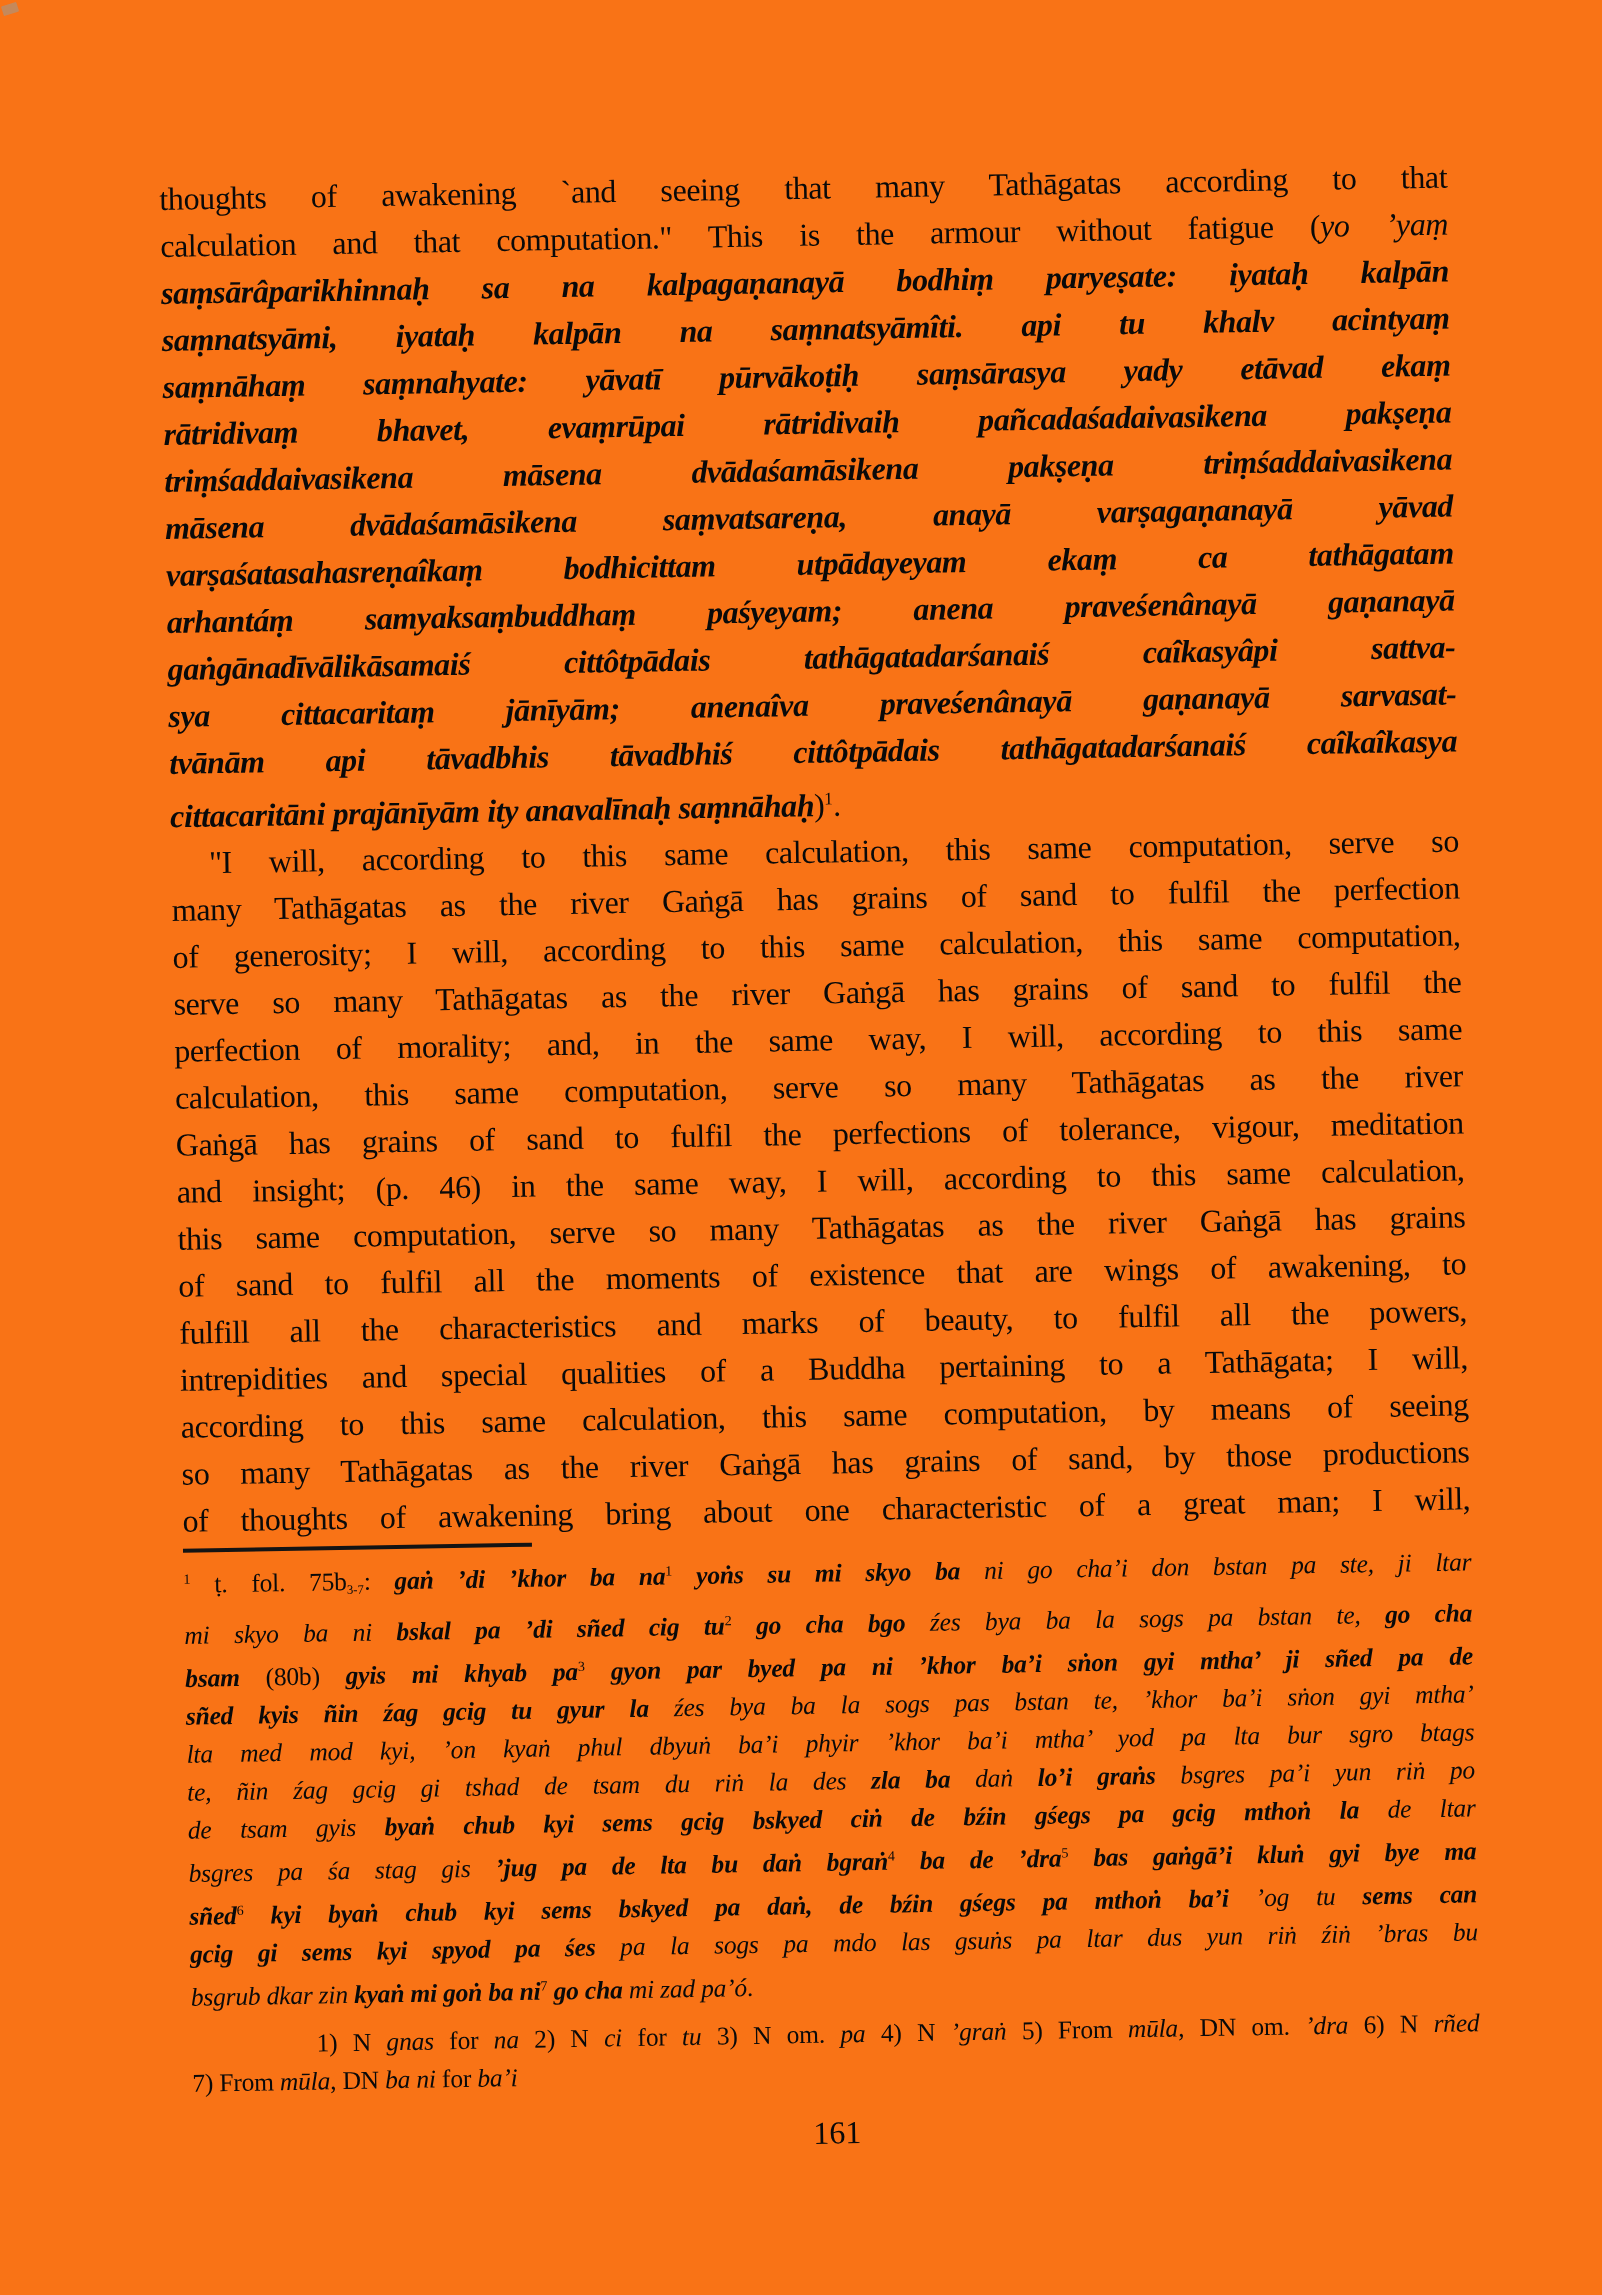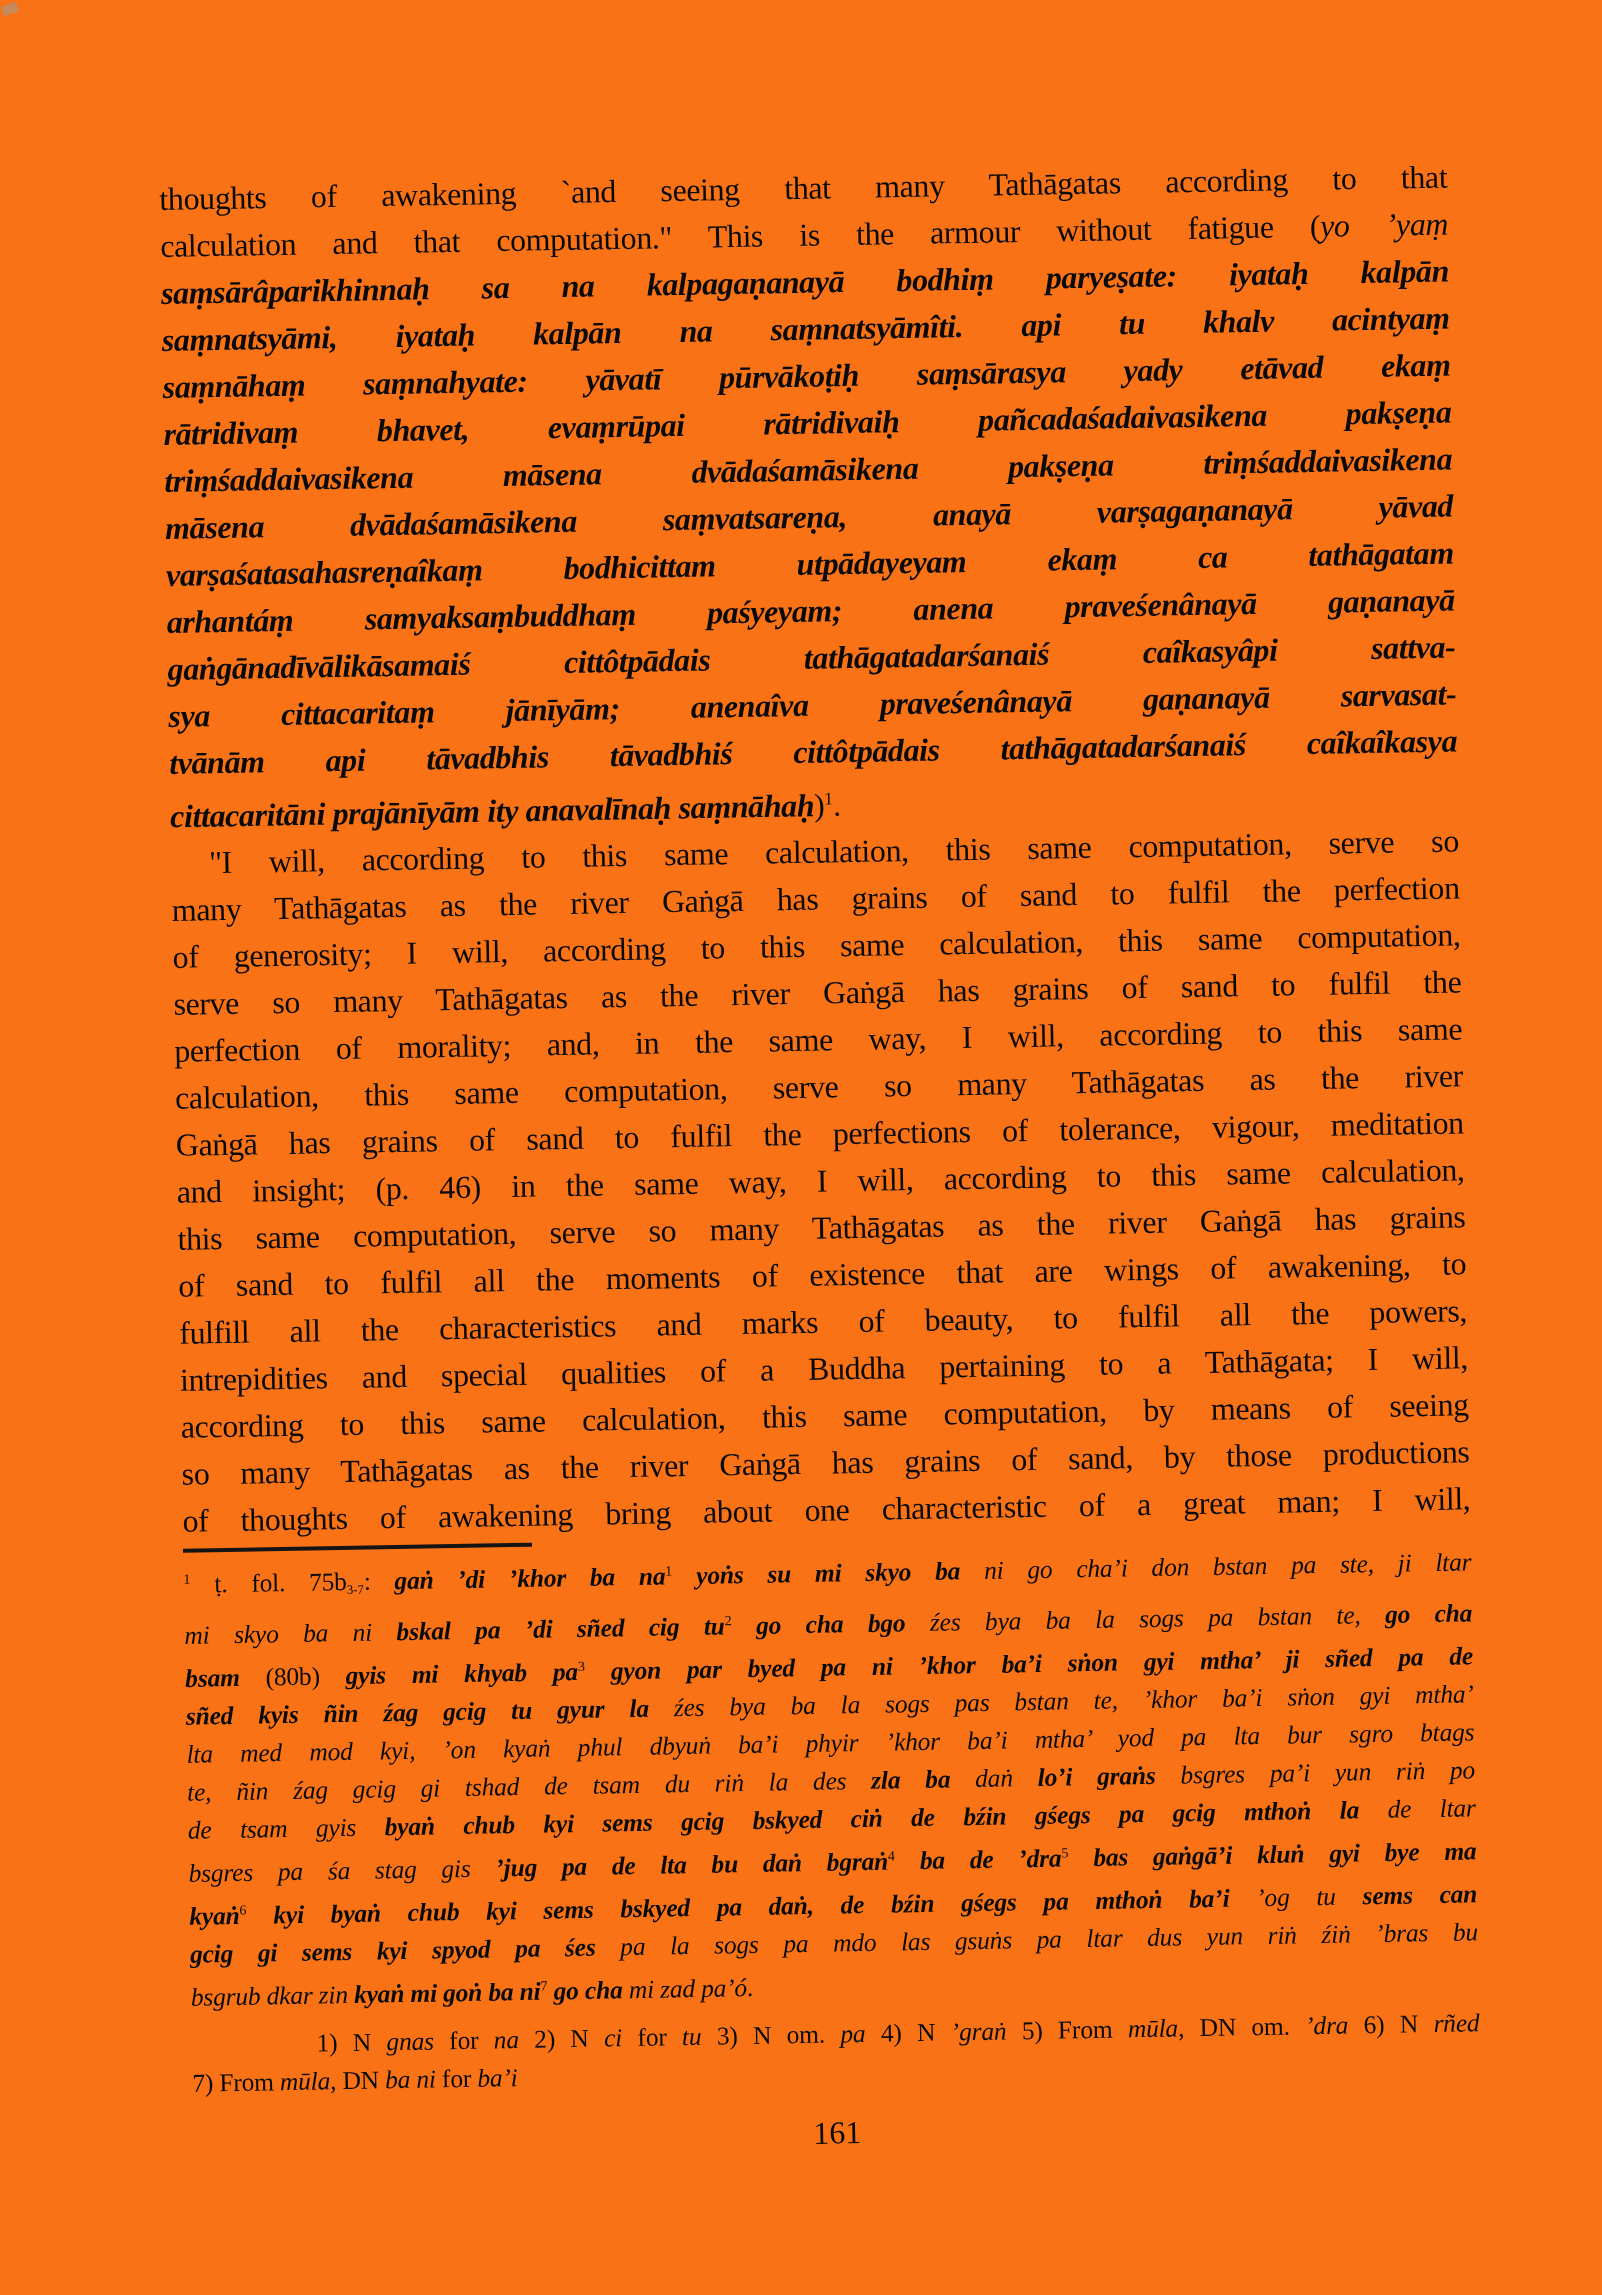--- a/index.html
+++ b/index.html
@@ -100,21 +100,21 @@
 
     <div class="footnotes">
         <div class="line"><span class="ssup">1</span><span class="sr"> ṭ. fol. 75b</span><span class="ssub">3-7</span><span class="sr">: </span><span class="sbi">gaṅ ’di ’khor ba na</span><span class="ssup">1</span><span class="sbi"> yoṅs su mi skyo ba </span><span class="si">ni go cha’i don bstan pa ste, ji ltar</span></div>
         <div class="line"><span class="si">mi skyo ba ni </span><span class="sbi">bskal pa ’di sñed cig tu</span><span class="ssup">2</span><span class="sbi"> go cha bgo </span><span class="si">źes bya ba la sogs pa bstan te, </span><span class="sbi">go cha</span></div>
         <div class="line"><span class="sbi">bsam </span><span class="sr">(80b) </span><span class="sbi">gyis mi khyab pa</span><span class="ssup">3</span><span class="sbi"> gyon par byed pa ni ’khor ba’i sṅon gyi mtha’ ji sñed pa de</span></div>
         <div class="line"><span class="sbi">sñed kyis ñin źag gcig tu gyur la </span><span class="si">źes bya ba la sogs pas bstan te, ’khor ba’i sṅon gyi mtha’</span></div>
         <div class="line"><span class="si">lta med mod kyi, ’on kyaṅ phul dbyuṅ ba’i phyir ’khor ba’i mtha’ yod pa lta bur sgro btags</span></div>
         <div class="line"><span class="si">te, ñin źag gcig gi tshad de tsam du riṅ la des </span><span class="sbi">zla ba </span><span class="si">daṅ </span><span class="sbi">lo’i graṅs </span><span class="si">bsgres pa’i yun riṅ po</span></div>
         <div class="line"><span class="si">de tsam gyis </span><span class="sbi">byaṅ chub kyi sems gcig bskyed ciṅ de bźin gśegs pa gcig mthoṅ la </span><span class="si">de ltar</span></div>
         <div class="line"><span class="si">bsgres pa śa stag gis </span><span class="sbi">’jug pa de lta bu daṅ bgraṅ</span><span class="ssup">4</span><span class="sbi"> ba de ’dra</span><span class="ssup">5</span><span class="sbi"> bas gaṅgā’i kluṅ gyi bye ma</span></div>
-        <div class="line"><span class="sbi">kyaṅ</span><span class="ssup">6</span><span class="sbi"> kyi byaṅ chub kyi sems bskyed pa daṅ, de bźin gśegs pa mthoṅ ba’i </span><span class="si">’og tu </span><span class="sbi">sems can</span></div>
+        <div class="line"><span class="sbi">sñed</span><span class="ssup">6</span><span class="sbi"> kyi byaṅ chub kyi sems bskyed pa daṅ, de bźin gśegs pa mthoṅ ba’i </span><span class="si">’og tu </span><span class="sbi">sems can</span></div>
         <div class="line"><span class="sbi">gcig gi sems kyi spyod pa śes </span><span class="si">pa la sogs pa mdo las gsuṅs pa ltar dus yun riṅ źiṅ ’bras bu</span></div>
         <div class="line"><span class="si">bsgrub dkar zin </span><span class="sbi">kyaṅ mi goṅ ba ni</span><span class="ssup">7</span><span class="sbi"> go cha </span><span class="si">mi zad pa’ó</span><span class="sr">.</span></div>
       </div>
 
     <div class="variants">
         <div class="line"><span class="sr">1) N </span><span class="si">gnas</span><span class="sr"> for </span><span class="si">na</span><span class="sr"> 2) N </span><span class="si">ci</span><span class="sr"> for </span><span class="si">tu</span><span class="sr"> 3) N om. </span><span class="si">pa</span><span class="sr"> 4) N </span><span class="si">’graṅ</span><span class="sr"> 5) From </span><span class="si">mūla</span><span class="sr">, DN om. </span><span class="si">’dra</span><span class="sr"> 6) N </span><span class="si">rñed</span></div>
         <div class="line"><span class="sr">7) From </span><span class="si">mūla</span><span class="sr">, DN </span><span class="si">ba ni</span><span class="sr"> for </span><span class="si">ba’i</span></div>
       </div>
 
     <div class="page-number">161</div>

